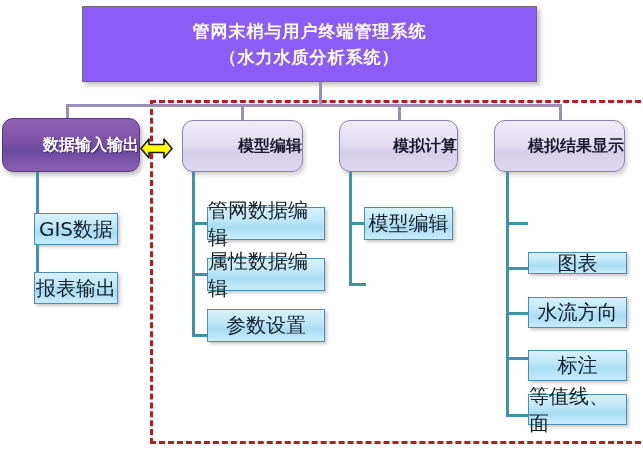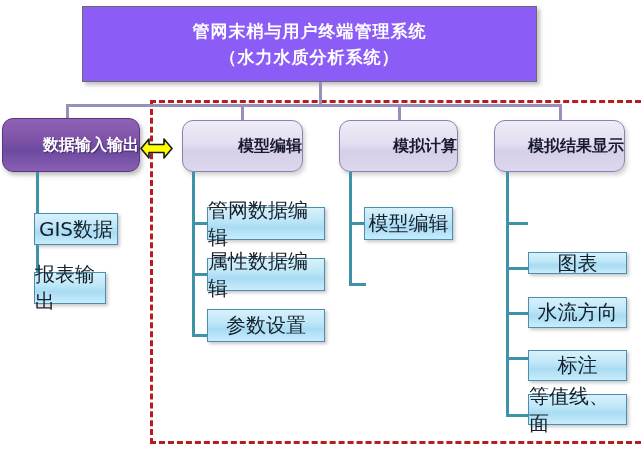--- a/index.html
+++ b/index.html
@@ -141,21 +141,21 @@
     <span>数据输入输出</span>
   </div>
 
   <div class="tline" style="left:36px; top:172px; width:3px; height:117px;"></div>
   <div class="tline" style="left:36px; top:228px; width:17px; height:3px;"></div>
   <div class="tline" style="left:36px; top:287px; width:17px; height:3px;"></div>
 
   <div class="node-leaf" style="left:34px; top:213px; width:84px; height:32px;">
     <span>GIS数据</span>
   </div>
-  <div class="node-leaf" style="left:34px; top:272px; width:72px; height:32px;">
+  <div class="node-leaf" style="left:34px; top:272px; width:84px; height:32px;">
     <span>报表输出</span>
   </div>
 
   <div class="yarrow">
     <svg width="33" height="25" viewBox="0 0 33 25">
       <polygon points="1,12.5 9,3 9,8.5 24,8.5 24,3 32,12.5 24,22 24,16.5 9,16.5 9,22" fill="#ffff00" stroke="#1a1a1a" stroke-width="1.6" stroke-linejoin="round"></polygon>
     </svg>
   </div>
 
   <div class="node-main node-lav" style="left:182px; top:120px; width:121px; height:52px;">

